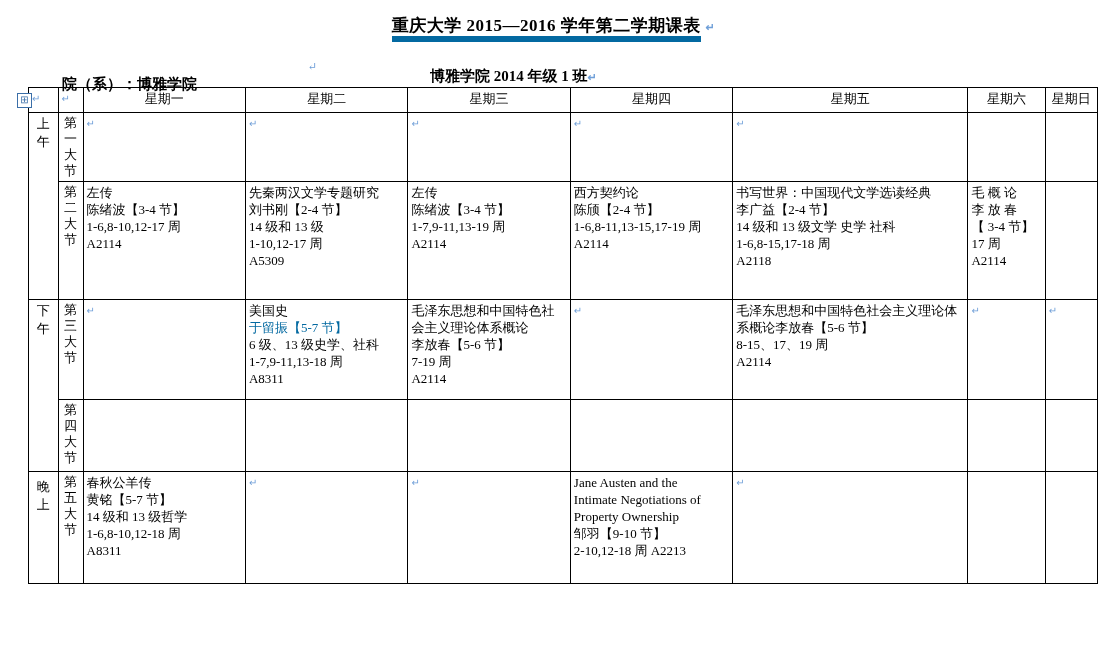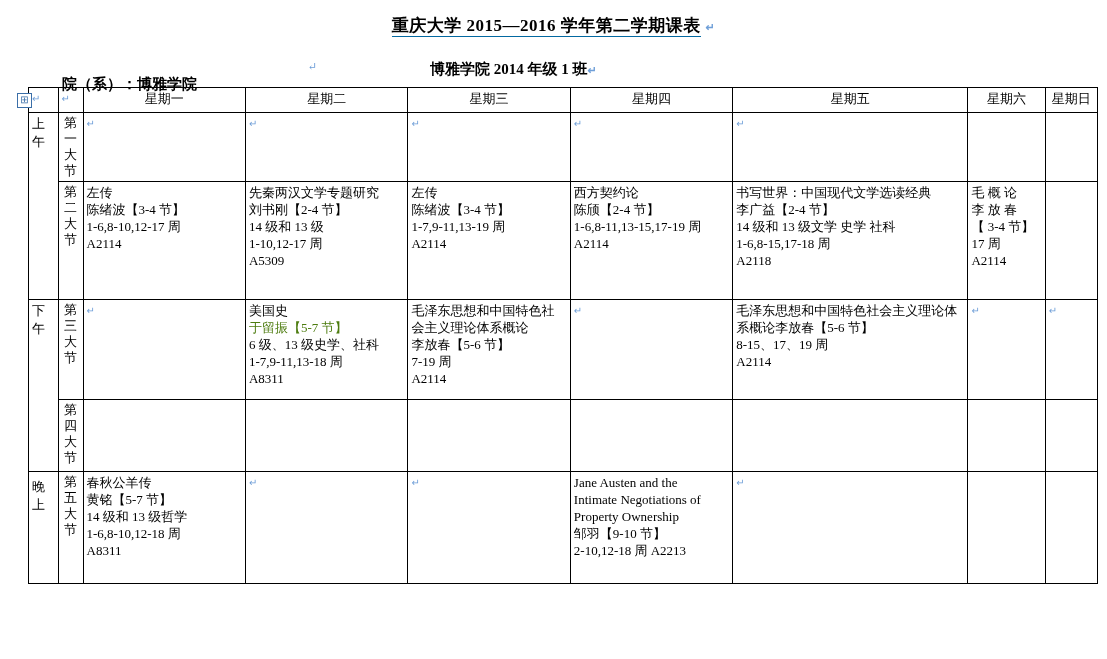--- a/index.html
+++ b/index.html
@@ -21,21 +21,21 @@
     height: 659px;
   }
   .doc-title {
     text-align: center;
     font-size: 17px;
     font-weight: bold;
     padding-top: 14px;
     letter-spacing: 0.5px;
   }
   .doc-title span.t {
-    border-bottom: 1px solid #0369a1;
+    border-bottom: 6px solid #0369a1;
     padding-bottom: 1px;
   }
   .pilcrow {
     color: #6f9fd8;
     font-size: 11px;
     font-family: "Liberation Sans", sans-serif;
     vertical-align: middle;
   }
   .stray-mark {
     position: absolute;
@@ -52,21 +52,21 @@
     font-weight: bold;
   }
   .hdr-dept {
     position: absolute;
     left: 62px;
     top: 16px;
   }
   .hdr-grade {
     position: absolute;
     left: 430px;
-    top: 1px;
+    top: 8px;
   }
   .anchor-box {
     position: absolute;
     left: 17px;
     top: 93px;
     width: 13px;
     height: 13px;
     border: 1px solid #3b6fa8;
     background: #ffffff;
     color: #3b6fa8;
@@ -90,21 +90,21 @@
     font-weight: normal;
   }
   .col-ampm { width: 26px; }
   .col-period { width: 22px; }
   .col-day { width: 143px; }
   .col-day5 { width: 207px; }
   .col-day6 { width: 68px; }
   .col-day7 { width: 46px; }
 
   td.ampm {
-    text-align: left;
+    text-align: center;
     font-size: 14px;
     font-weight: bold;
     vertical-align: top;
     padding-top: 36px;
   }
   td.ampm.evening { padding-top: 6px; }
   td.period {
     text-align: center;
     font-size: 13px;
     font-weight: bold;
@@ -118,21 +118,21 @@
     font-weight: bold;
     height: 20px;
     vertical-align: middle;
     font-family: Liberation Serif, serif;
   }
   .cellblock {
     line-height: 17px;
     white-space: pre-line;
   }
   .cellblock .ln { display: block; }
-  .green { color: #4d7c0f; }
+  .green { color: #0369a1; }
   .mark {
     color: #6f9fd8;
     font-size: 10px;
     font-family: "Liberation Sans", sans-serif;
   }
   td.blank-small { font-size: 11px; }
   .row-h1 { height: 60px; }
   .row-h2 { height: 118px; }
   .row-h3 { height: 100px; padding-left: 16px; }
   .row-h4 { height: 72px; }

